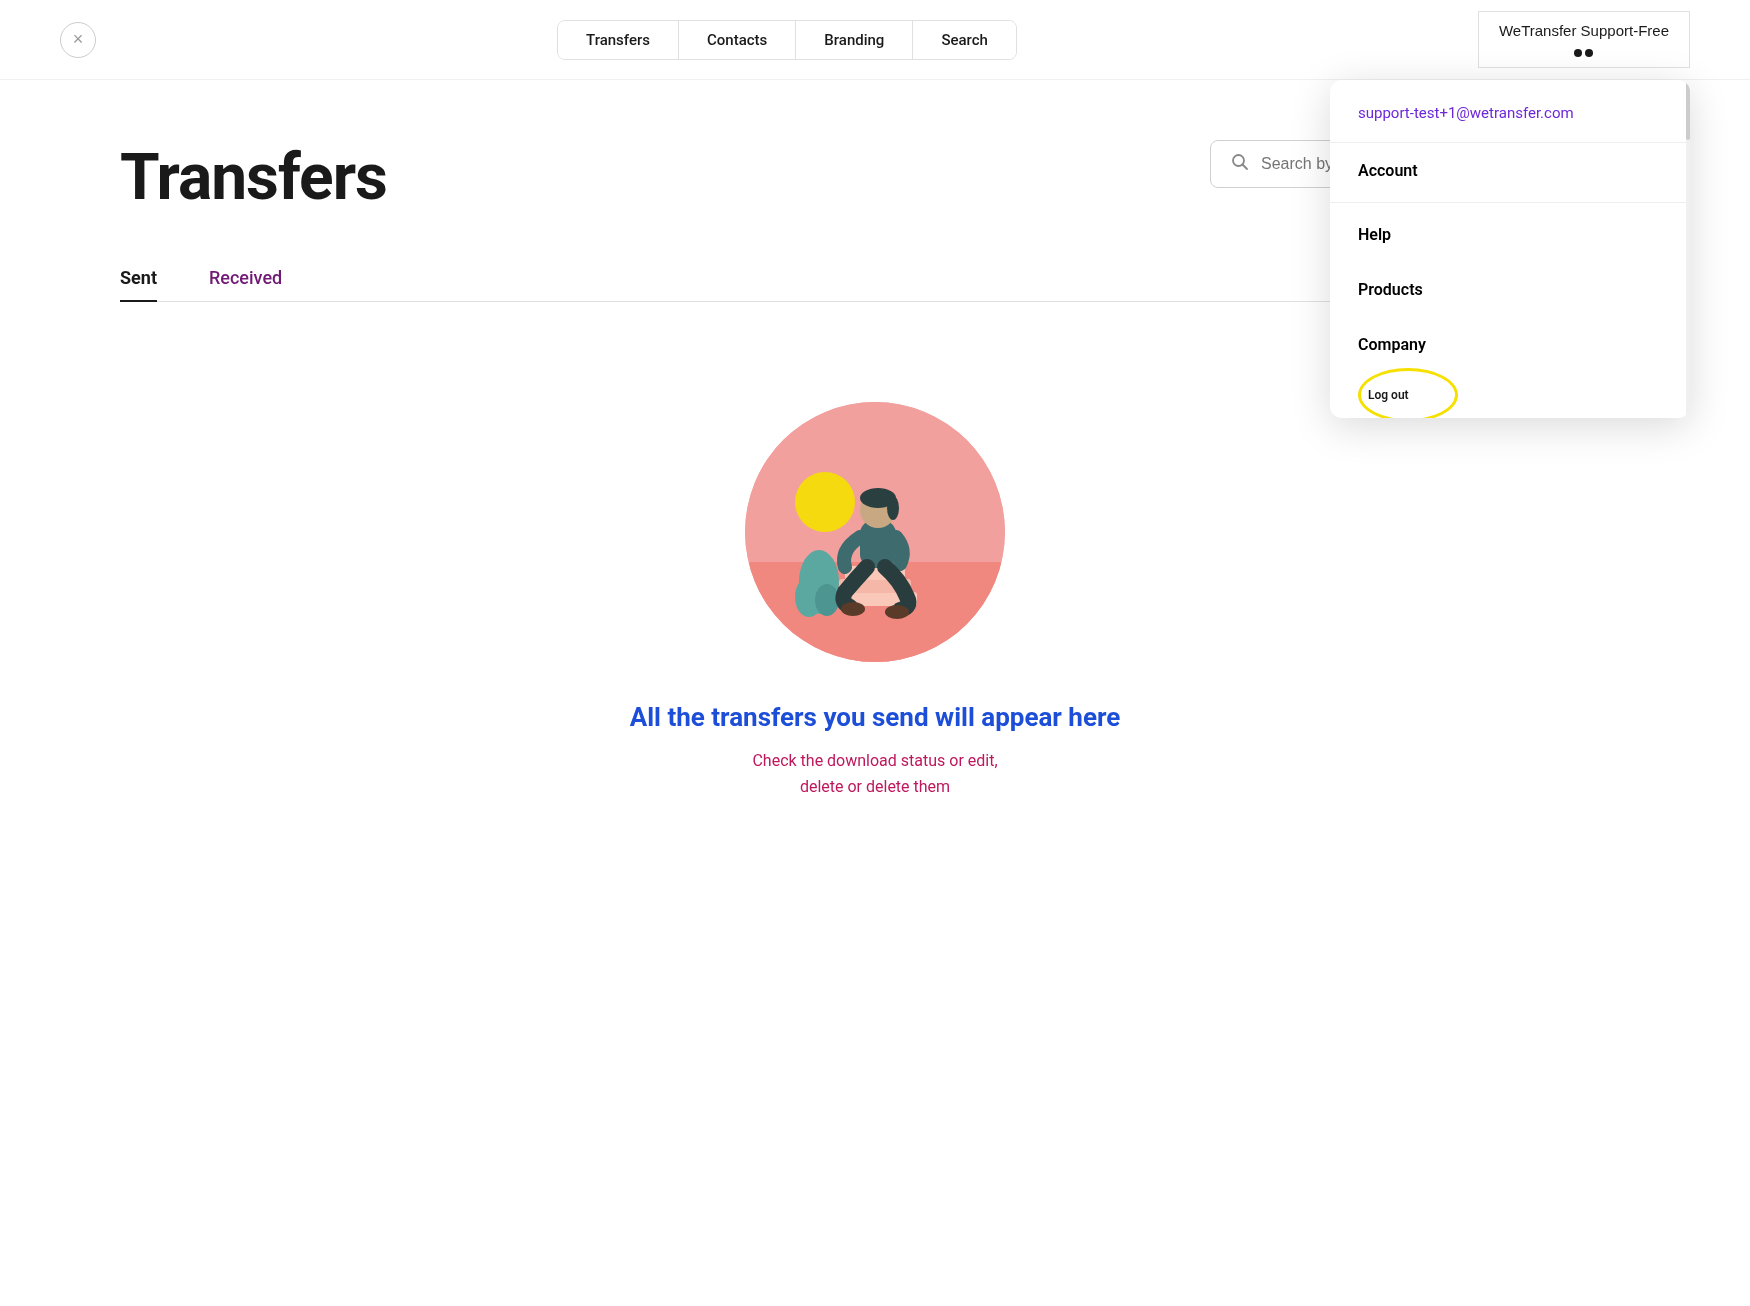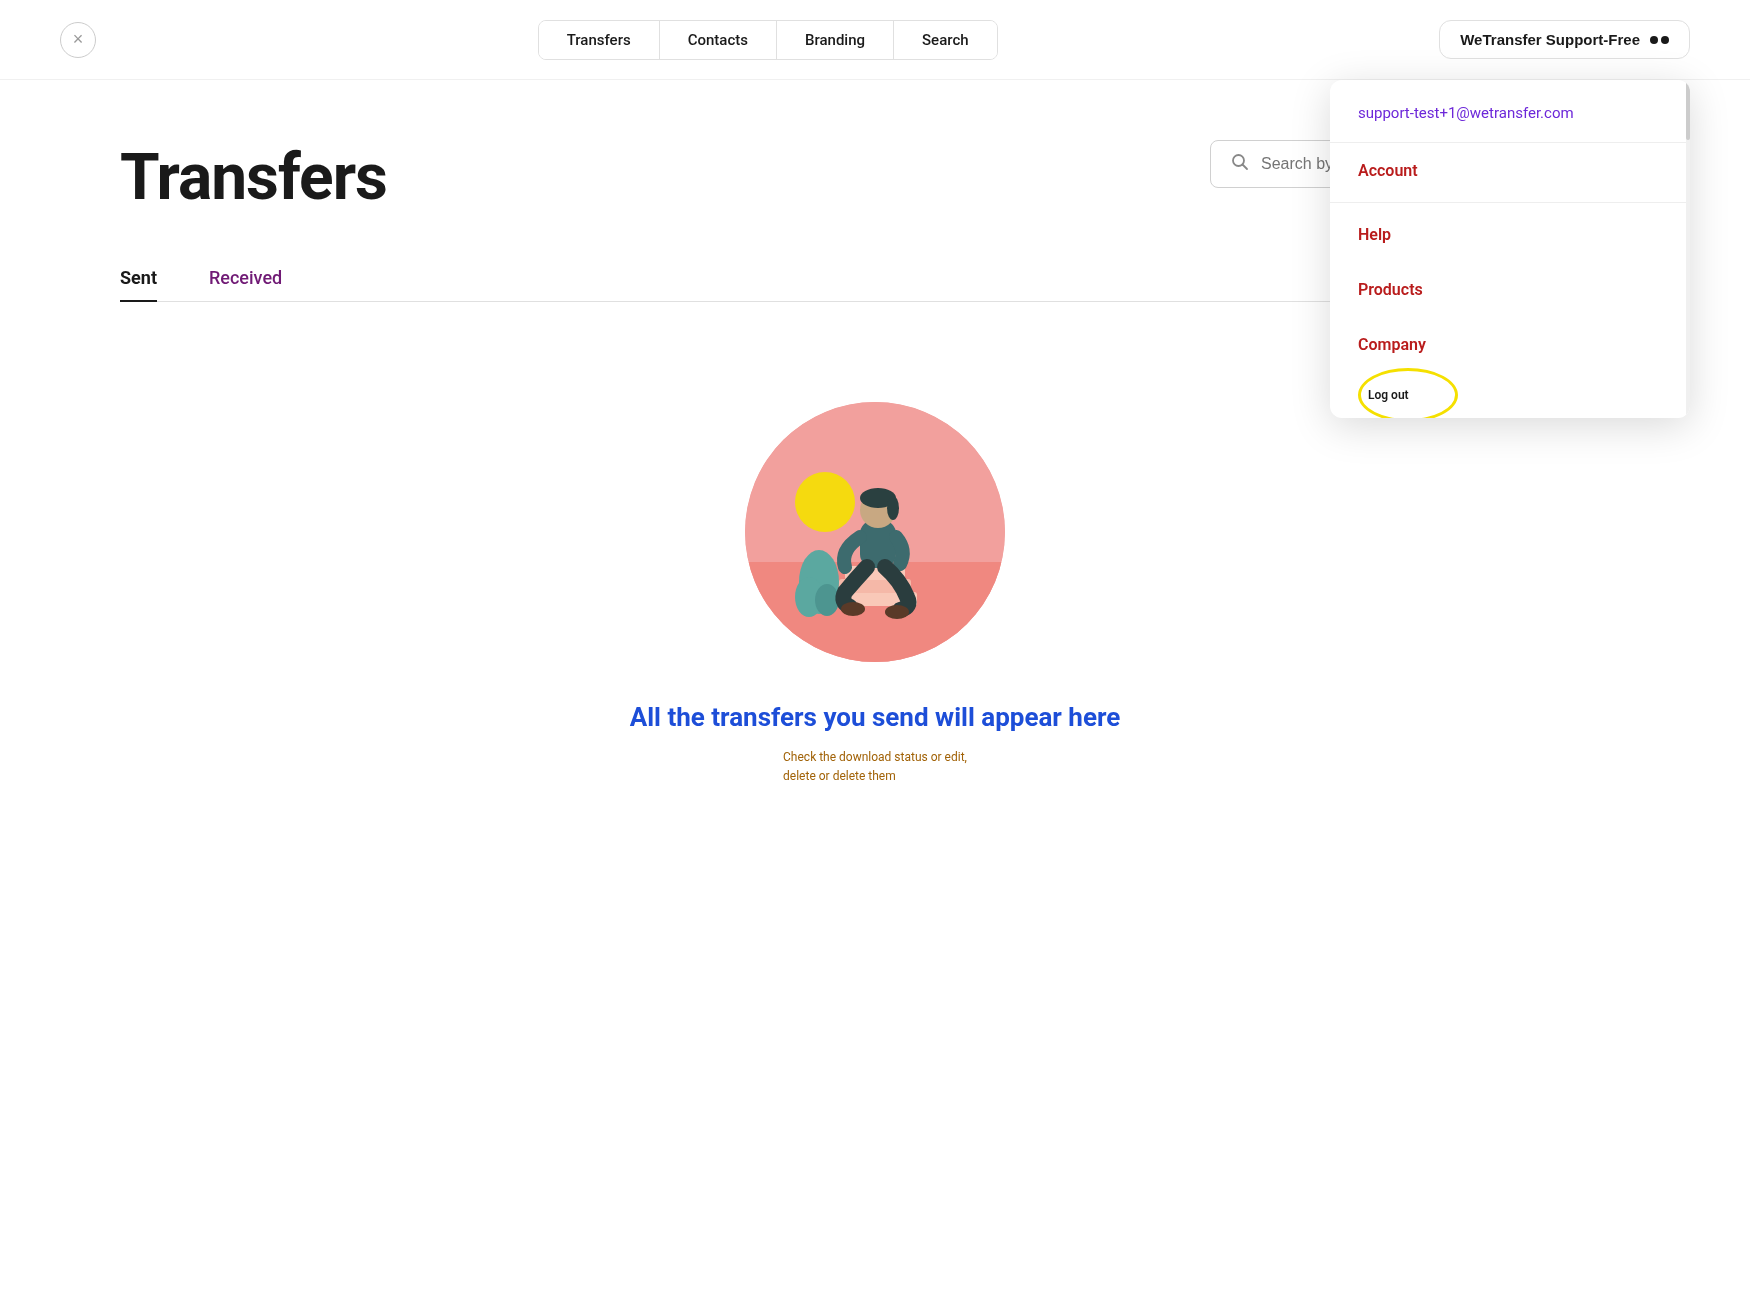--- a/index.html
+++ b/index.html
@@ -66,26 +66,27 @@
     .nav-tab:last-child {
       border-right: none;
     }
 
     .user-menu-btn {
       display: flex;
       align-items: center;
       gap: 10px;
       padding: 10px 20px;
       border: 1px solid #e0e0e0;
-      border-radius: 12px;
+      border-radius: 0;
       font-size: 15px;
-      font-weight: 700;
-      color: #1a1a1a;
-      cursor: pointer;
-      background: white;
+      font-weight: 400;
+      color: #1a1a1a;
+      cursor: pointer;
+      background: white;
+      flex-direction: column;
     }
 
     .we-logo {
       display: inline-flex;
       align-items: center;
       gap: 3px;
     }
 
     .we-dot {
       width: 8px;
@@ -188,22 +189,23 @@
 
     .empty-title {
       font-size: 26px;
       font-weight: 700;
       color: #1d4ed8;
       margin-bottom: 16px;
       text-align: center;
     }
 
     .empty-subtitle {
-      font-size: 12px;
-      color: #a16207;
+      font-size: 16px;
+      color: #be185d;
+      text-align: center;
       line-height: 1.6;
     }
 
     
     .dropdown-menu {
       position: absolute;
       top: 80px;
       right: 60px;
       width: 360px;
       background: white;
@@ -218,21 +220,21 @@
       padding: 24px 28px 20px;
       font-size: 15px;
       color: #6d28d9;
       border-bottom: 1px solid #eeeeee;
     }
 
     .dropdown-item {
       padding: 18px 28px;
       font-size: 16px;
       font-weight: 600;
-      color: #b91c1c;
+      color: #000000;
       cursor: pointer;
     }
 
     .dropdown-divider {
       height: 1px;
       background: #eeeeee;
       margin: 4px 0;
     }
 
     .logout-item {

